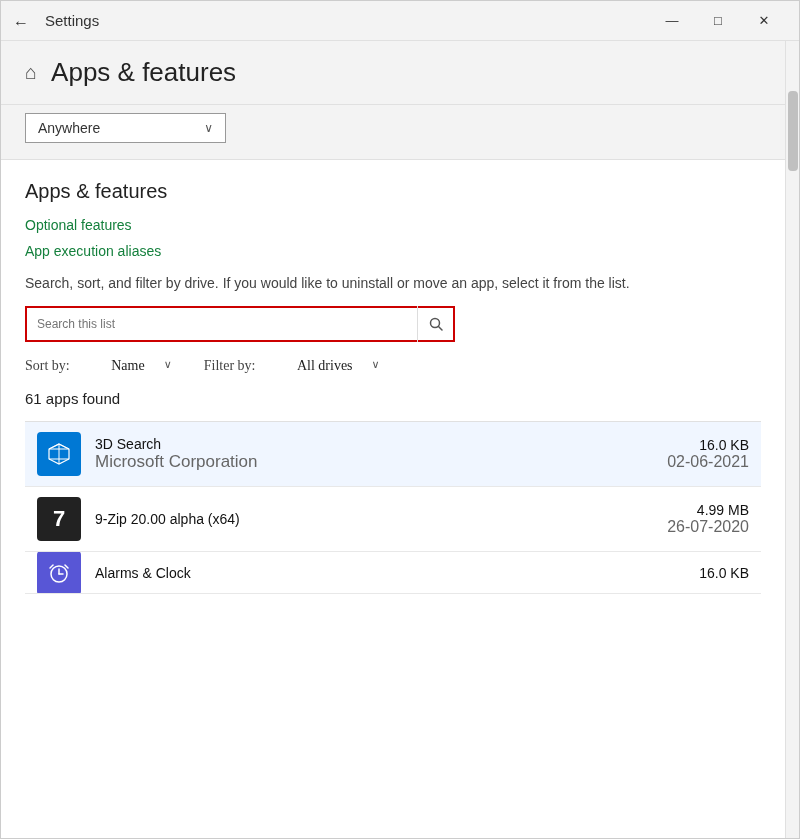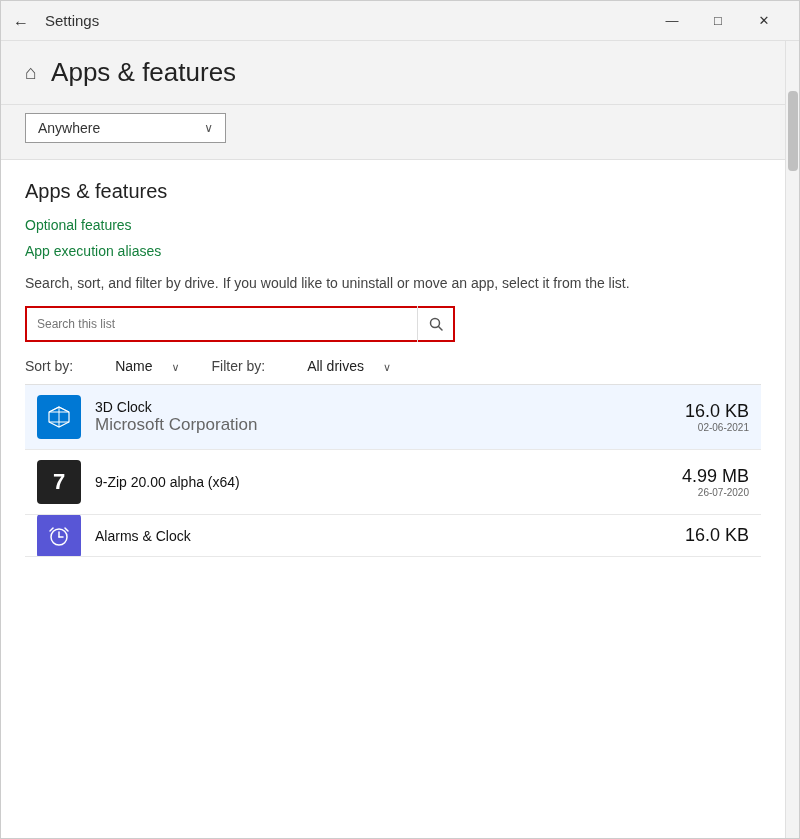--- a/index.html
+++ b/index.html
@@ -181,23 +181,24 @@
     .sort-filter-row {
       display: flex;
       align-items: center;
       gap: 32px;
       font-size: 14px;
       color: #444;
       margin-bottom: 10px;
     }
     .sort-filter-item {
       display: flex;
-      align-items: flex-end;
+      align-items: flex-start;
       gap: 19px;
       cursor: pointer;
+      font-family: Liberation Serif, serif;
     }
     .sort-filter-value {
       color: #222;
       font-weight: 500;
     }
     .chevron-small { font-size: 11px; color: #555; }
 
     .apps-count {
       font-size: 15px;
       color: #222;
@@ -249,25 +250,25 @@
     }
     .app-publisher {
       font-size: 17px;
       color: #666;
     }
     .app-meta {
       text-align: right;
       flex-shrink: 0;
     }
     .app-size {
-      font-size: 18px;
+      font-size: 14px;
       color: #111;
     }
     .app-date {
-      font-size: 10px;
+      font-size: 16px;
       color: #666;
     }
 
     
     .cube-svg {
       width: 28px; height: 28px;
     }
   </style>
 </head>
 <body>
@@ -325,36 +326,40 @@
             <span class="chevron-small">∨</span>
           </div>
           <div class="sort-filter-item">
             <span>Filter by:</span>
             <span>&nbsp;</span>
             <span class="sort-filter-value">All drives</span>
             <span class="chevron-small">∨</span>
           </div>
         </div>
 
+        <div class="apps-count">
+          <span>61</span>
+          <span>apps found</span>
+        </div>
 
         <div class="app-list">
 
           <div class="app-item">
             <div class="app-icon app-icon-3dviewer">
               <svg class="cube-svg" viewBox="0 0 28 28" fill="none">
                 <polygon points="14,4 24,9 24,19 14,24 4,19 4,9" stroke="white" stroke-width="1.2" fill="none"></polygon>
                 <line x1="14" y1="4" x2="14" y2="24" stroke="white" stroke-width="1"></line>
                 <line x1="4" y1="9" x2="24" y2="9" stroke="white" stroke-width="1"></line>
                 <line x1="4" y1="19" x2="24" y2="19" stroke="white" stroke-width="1"></line>
                 <line x1="14" y1="4" x2="4" y2="9" stroke="white" stroke-width="1"></line>
                 <line x1="14" y1="4" x2="24" y2="9" stroke="white" stroke-width="1"></line>
               </svg>
             </div>
             <div class="app-info">
-              <div class="app-name">3D Clock</div>
+              <div class="app-name">3D Search</div>
               <div class="app-publisher">Microsoft Corporation</div>
             </div>
             <div class="app-meta">
               <div class="app-size">16.0 KB</div>
               <div class="app-date">02-06-2021</div>
             </div>
           </div>
 
           <div class="app-item white-bg">
             <div class="app-icon app-icon-7zip">

